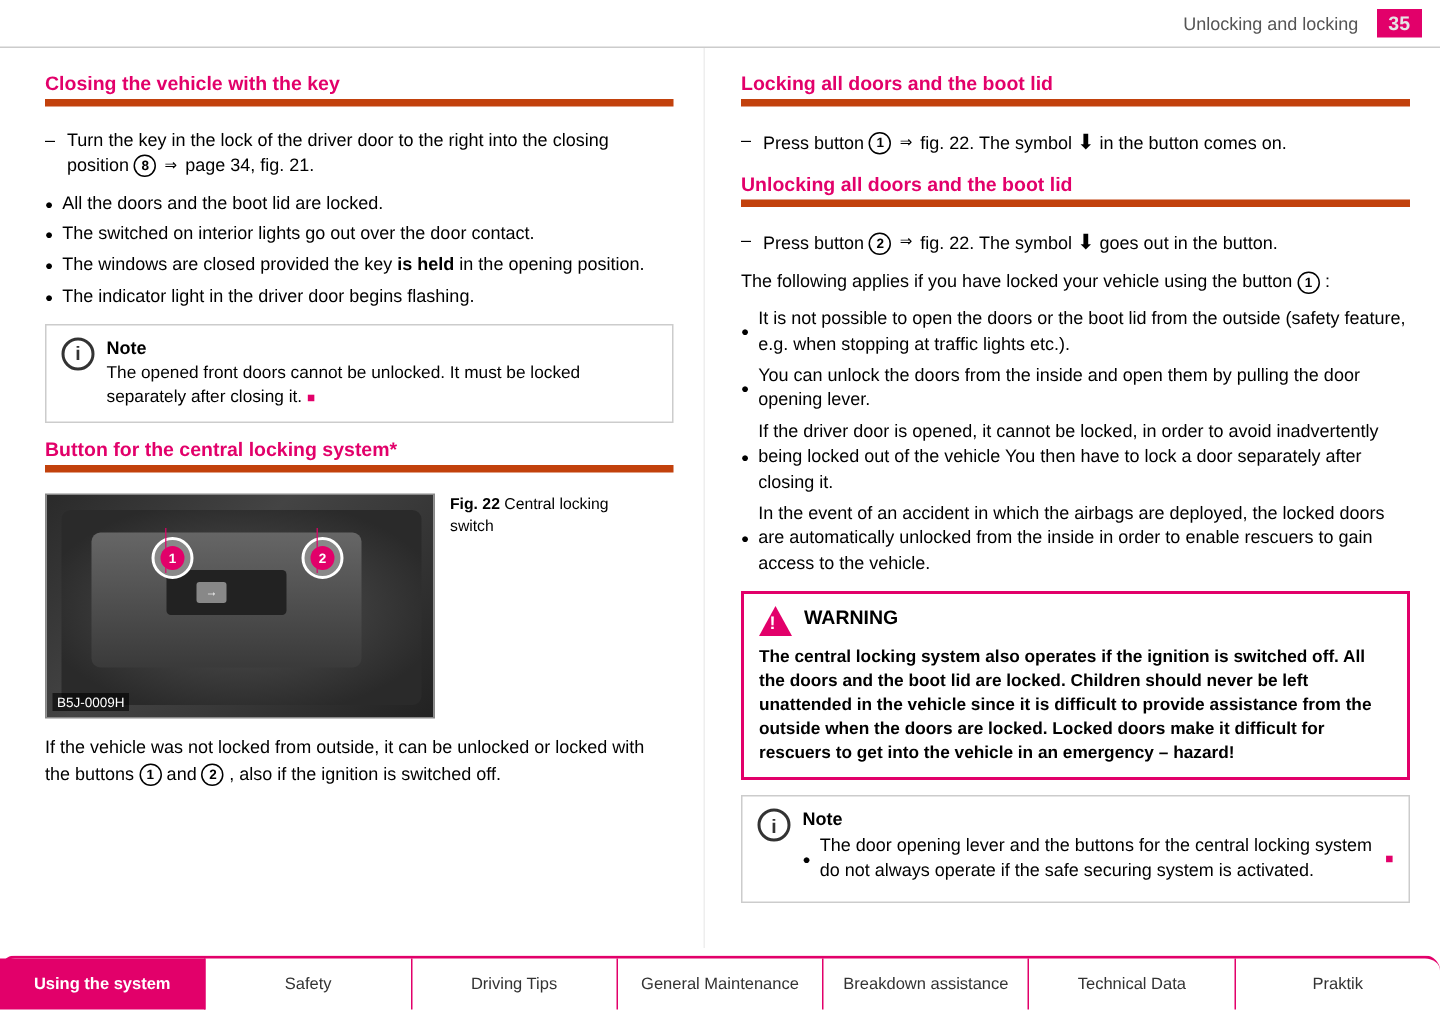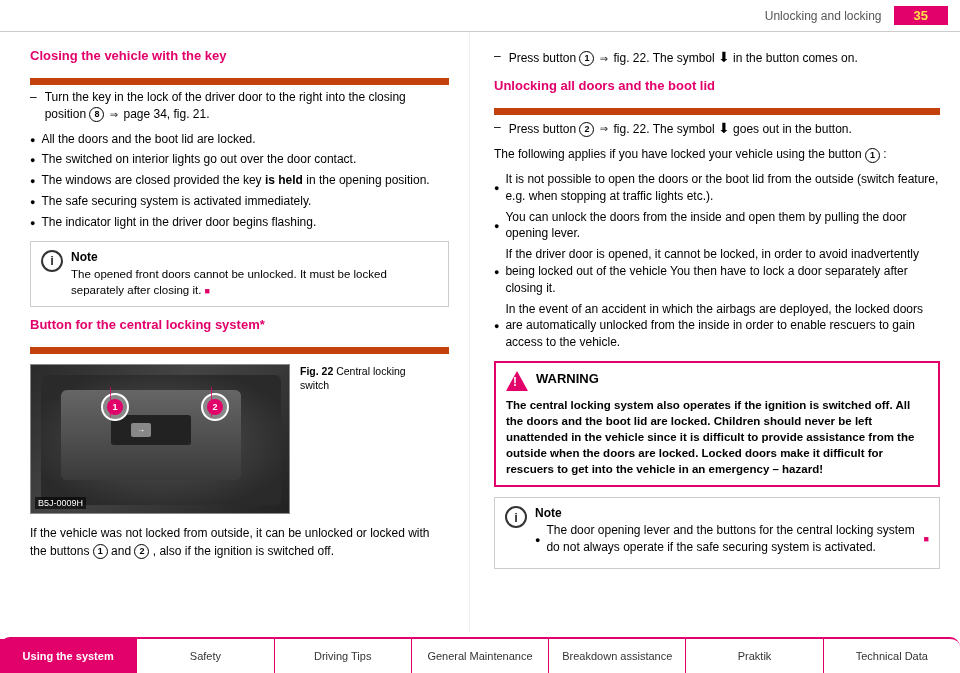--- a/index.html
+++ b/index.html
@@ -21,24 +21,24 @@
       padding: 6px 12px;
       border-bottom: 1px solid #ccc;
     }
     .header-title {
       font-size: 12px;
       color: #555;
       margin-right: 12px;
     }
     .header-page {
       background: #e2006a;
-      color: #fde047;
+      color: #e5e5e5;
       font-size: 13px;
       font-weight: bold;
-      padding: 2px 20px;
+      padding: 2px 8px;
     }
 
     
     .content {
       display: flex;
       height: 600px;
       padding: 0;
     }
 
     
@@ -52,23 +52,23 @@
     .right-col {
       width: 490px;
       padding: 16px 20px 16px 24px;
     }
 
     
     .section-heading {
       color: #e2006a;
       font-size: 13px;
       font-weight: bold;
-      border-bottom: 7px solid #c2410c;
-      padding-bottom: 15px;
-      margin-bottom: 4px;
+      border-bottom: 5px solid #c2410c;
+      padding-bottom: 3px;
+      margin-bottom: 14px;
     }
 
     
     .bullet-list {
       list-style: none;
       padding: 0;
       margin: 8px 0 10px 0;
     }
     .bullet-list li {
       display: flex;
@@ -314,23 +314,20 @@
       <ul class="bullet-list">
         <li>
             <span>All the doors and the boot lid are locked.</span>
           </li>
         <li>
             <span>The switched on interior lights go out over the door contact.</span>
           </li>
         <li>
           <span>The windows are closed provided the key <span class="bold">is held</span> in the opening position.</span>
         </li>
-        <li>
-            <span>The safe securing system is activated immediately.</span>
-          </li>
         <li>
             <span>The indicator light in the driver door begins flashing.</span>
           </li>
       </ul>
 
       <div class="note-box">
         <div class="note-icon">i</div>
         <div class="note-content">
           <div class="note-title">Note</div>
           <div class="note-text">
@@ -384,20 +381,21 @@
         <span>If the vehicle was not locked from outside, it can be unlocked or locked with the buttons</span>
         <span class="circle-ref">1</span>
         <span> and </span>
         <span class="circle-ref">2</span>
         <span>, also if the ignition is switched off.</span>
       </div>
     </div>
 
     <div class="right-col">
 
+      <div class="section-heading">Locking all doors and the boot lid</div>
 
       <div class="dash-item">
         <span class="dash">–</span>
         <span>
           Press button <span class="circle-ref">1</span>
           <span class="arrow-symbol">⇒</span>
           <span>fig. 22. The symbol </span><span style="font-size:14px;">⬇</span><span> in the button comes on.</span>
         </span>
       </div>
 
@@ -413,21 +411,21 @@
       </div>
 
       <div style="margin: 8px 0; font-size:12px; line-height:1.4;">
         <span>The following applies if you have locked your vehicle using the button</span>
         <span class="circle-ref">1</span>
         <span>:</span>
       </div>
 
       <ul class="bullet-list">
         <li>
-            <span>It is not possible to open the doors or the boot lid from the outside (switch feature, e.g. when stopping at traffic lights etc.).</span>
+            <span>It is not possible to open the doors or the boot lid from the outside (safety feature, e.g. when stopping at traffic lights etc.).</span>
           </li>
         <li>
             <span>You can unlock the doors from the inside and open them by pulling the door opening lever.</span>
           </li>
         <li>
             <span>If the driver door is opened, it cannot be locked, in order to avoid inadvertently being locked out of the vehicle You then have to lock a door separately after closing it.</span>
           </li>
         <li>
             <span>In the event of an accident in which the airbags are deployed, the locked doors are automatically unlocked from the inside in order to enable rescuers to gain access to the vehicle.</span>
           </li>
@@ -466,20 +464,20 @@
     <div class="nav-item">
       <span>Driving Tips</span>
     </div>
     <div class="nav-item">
       <span>General Maintenance</span>
     </div>
     <div class="nav-item">
       <span>Breakdown assistance</span>
     </div>
     <div class="nav-item">
+      <span>Technical Data</span>
+    </div>
+    <div class="nav-item">
       <span>Praktik</span>
     </div>
-    <div class="nav-item">
-      <span>Technical Data</span>
-    </div>
   </div>
 
 </div>
 
 </body></html>

